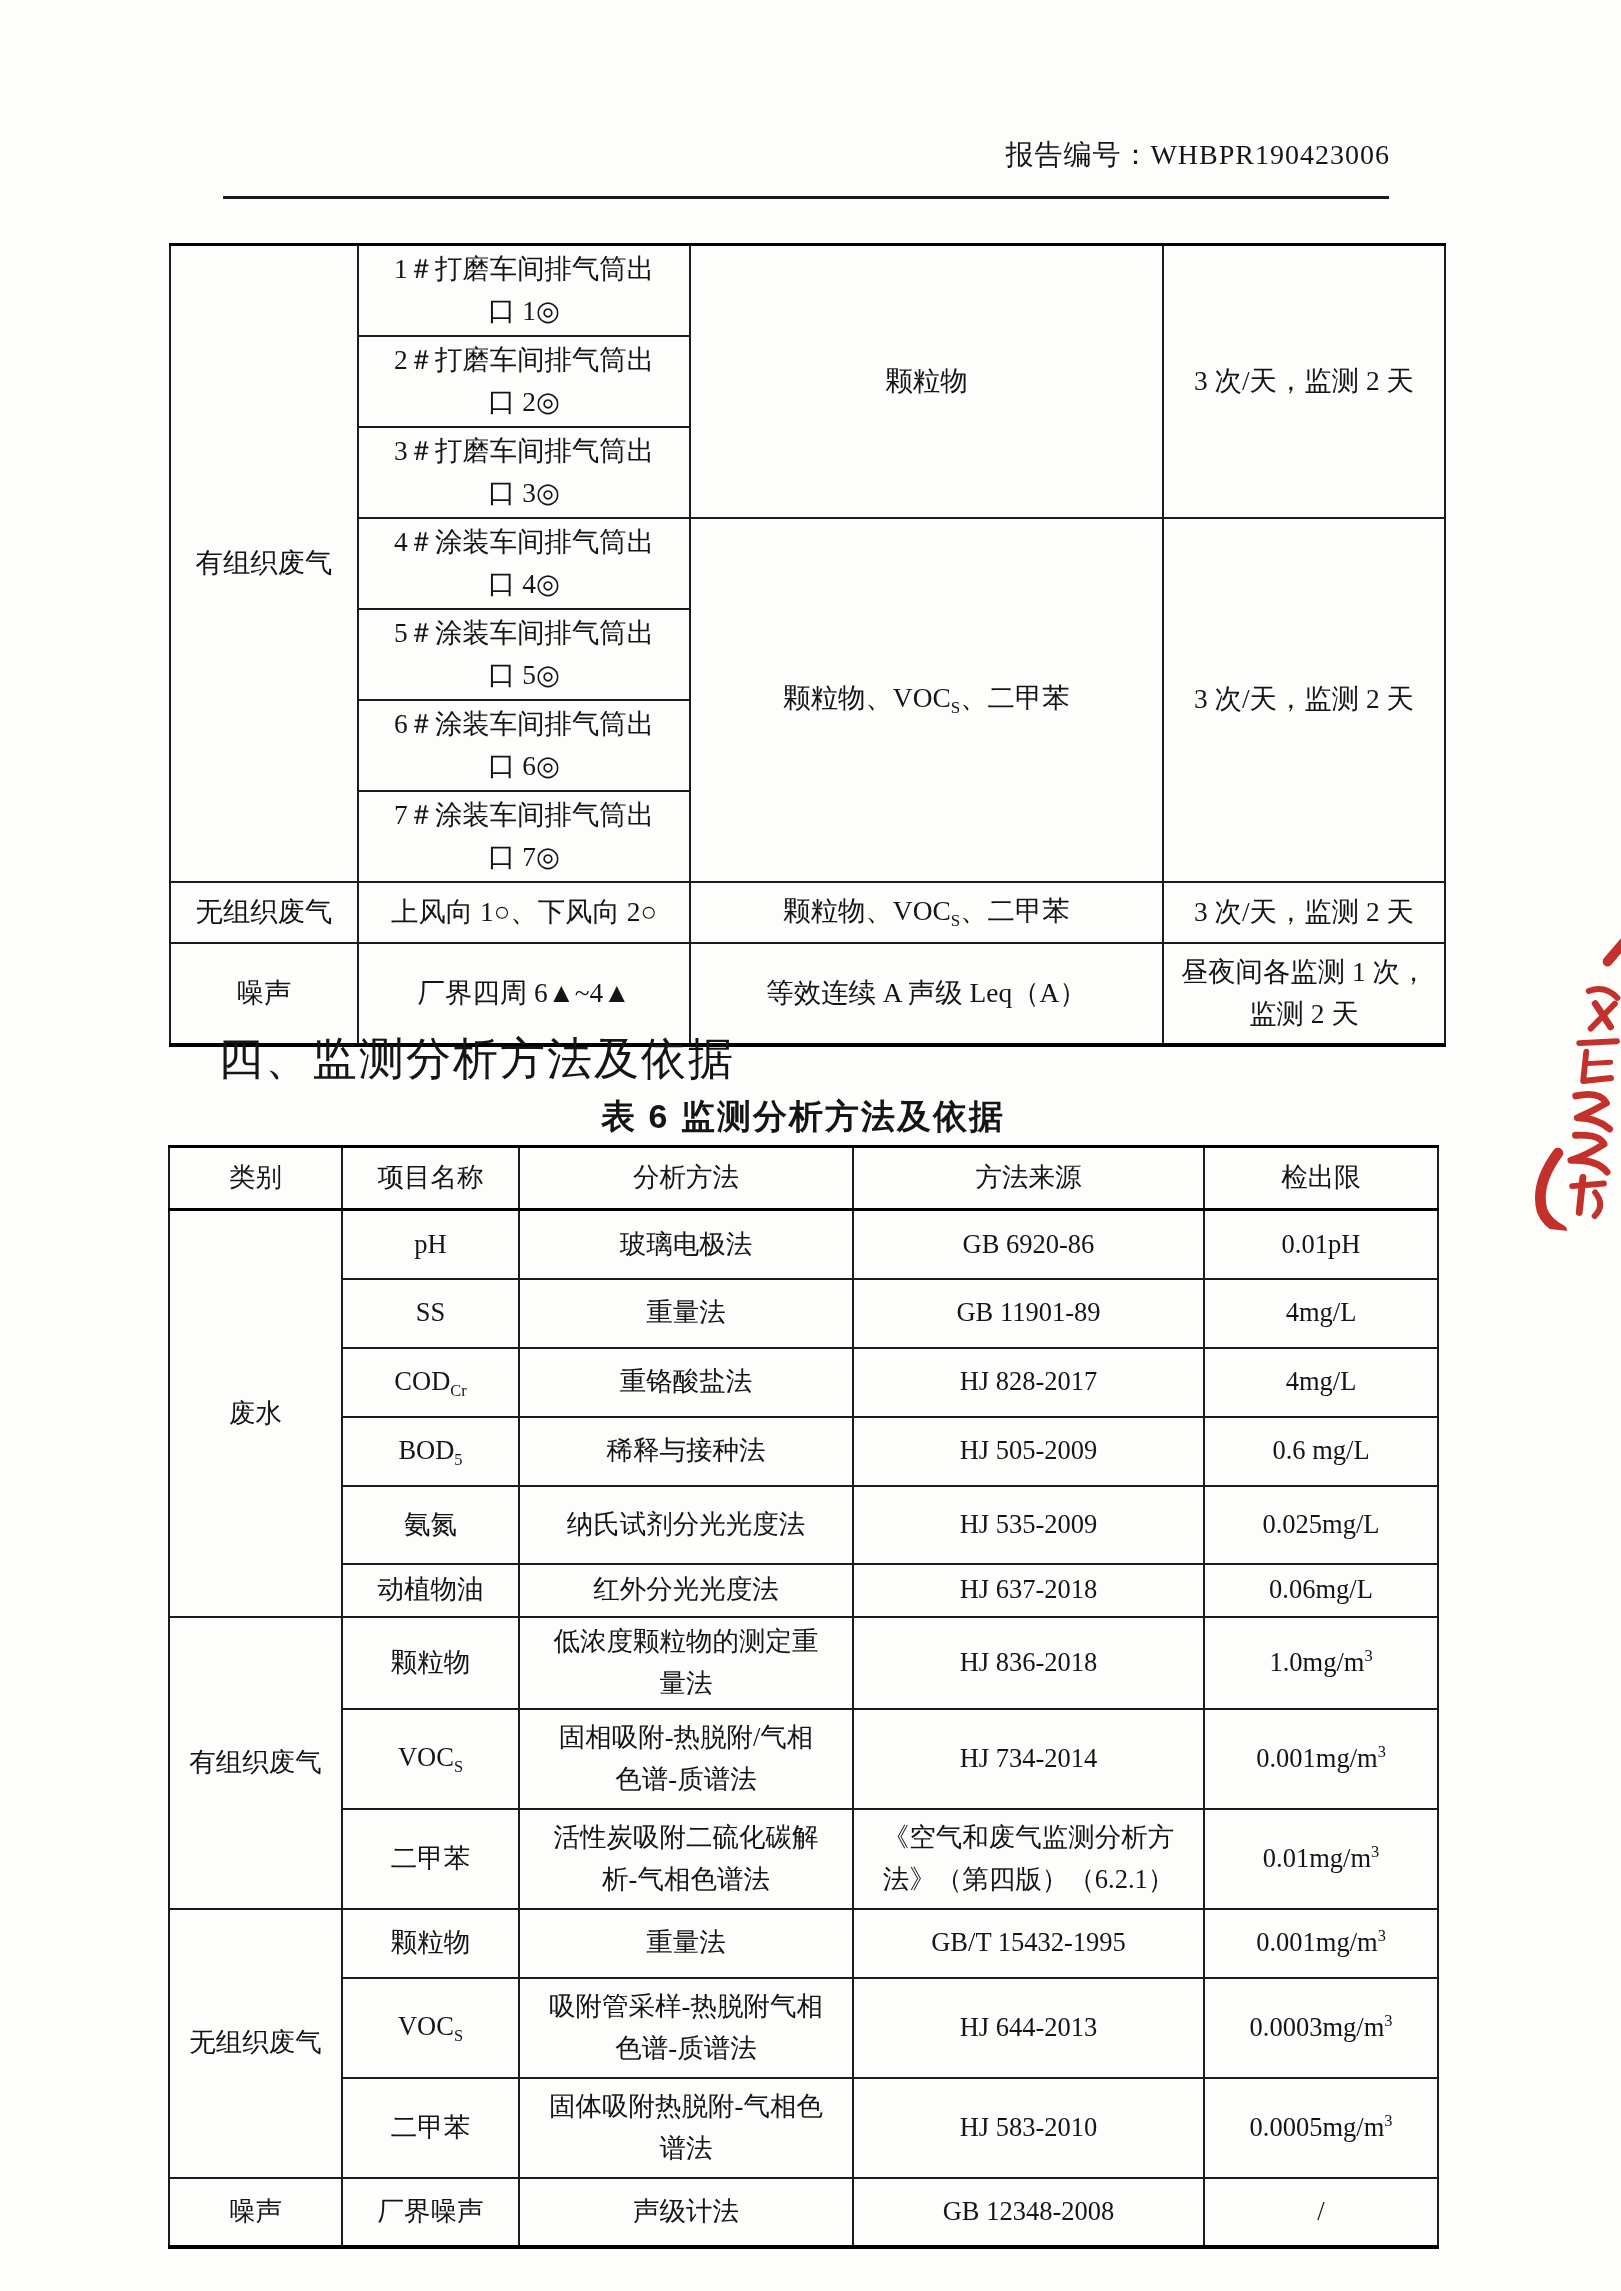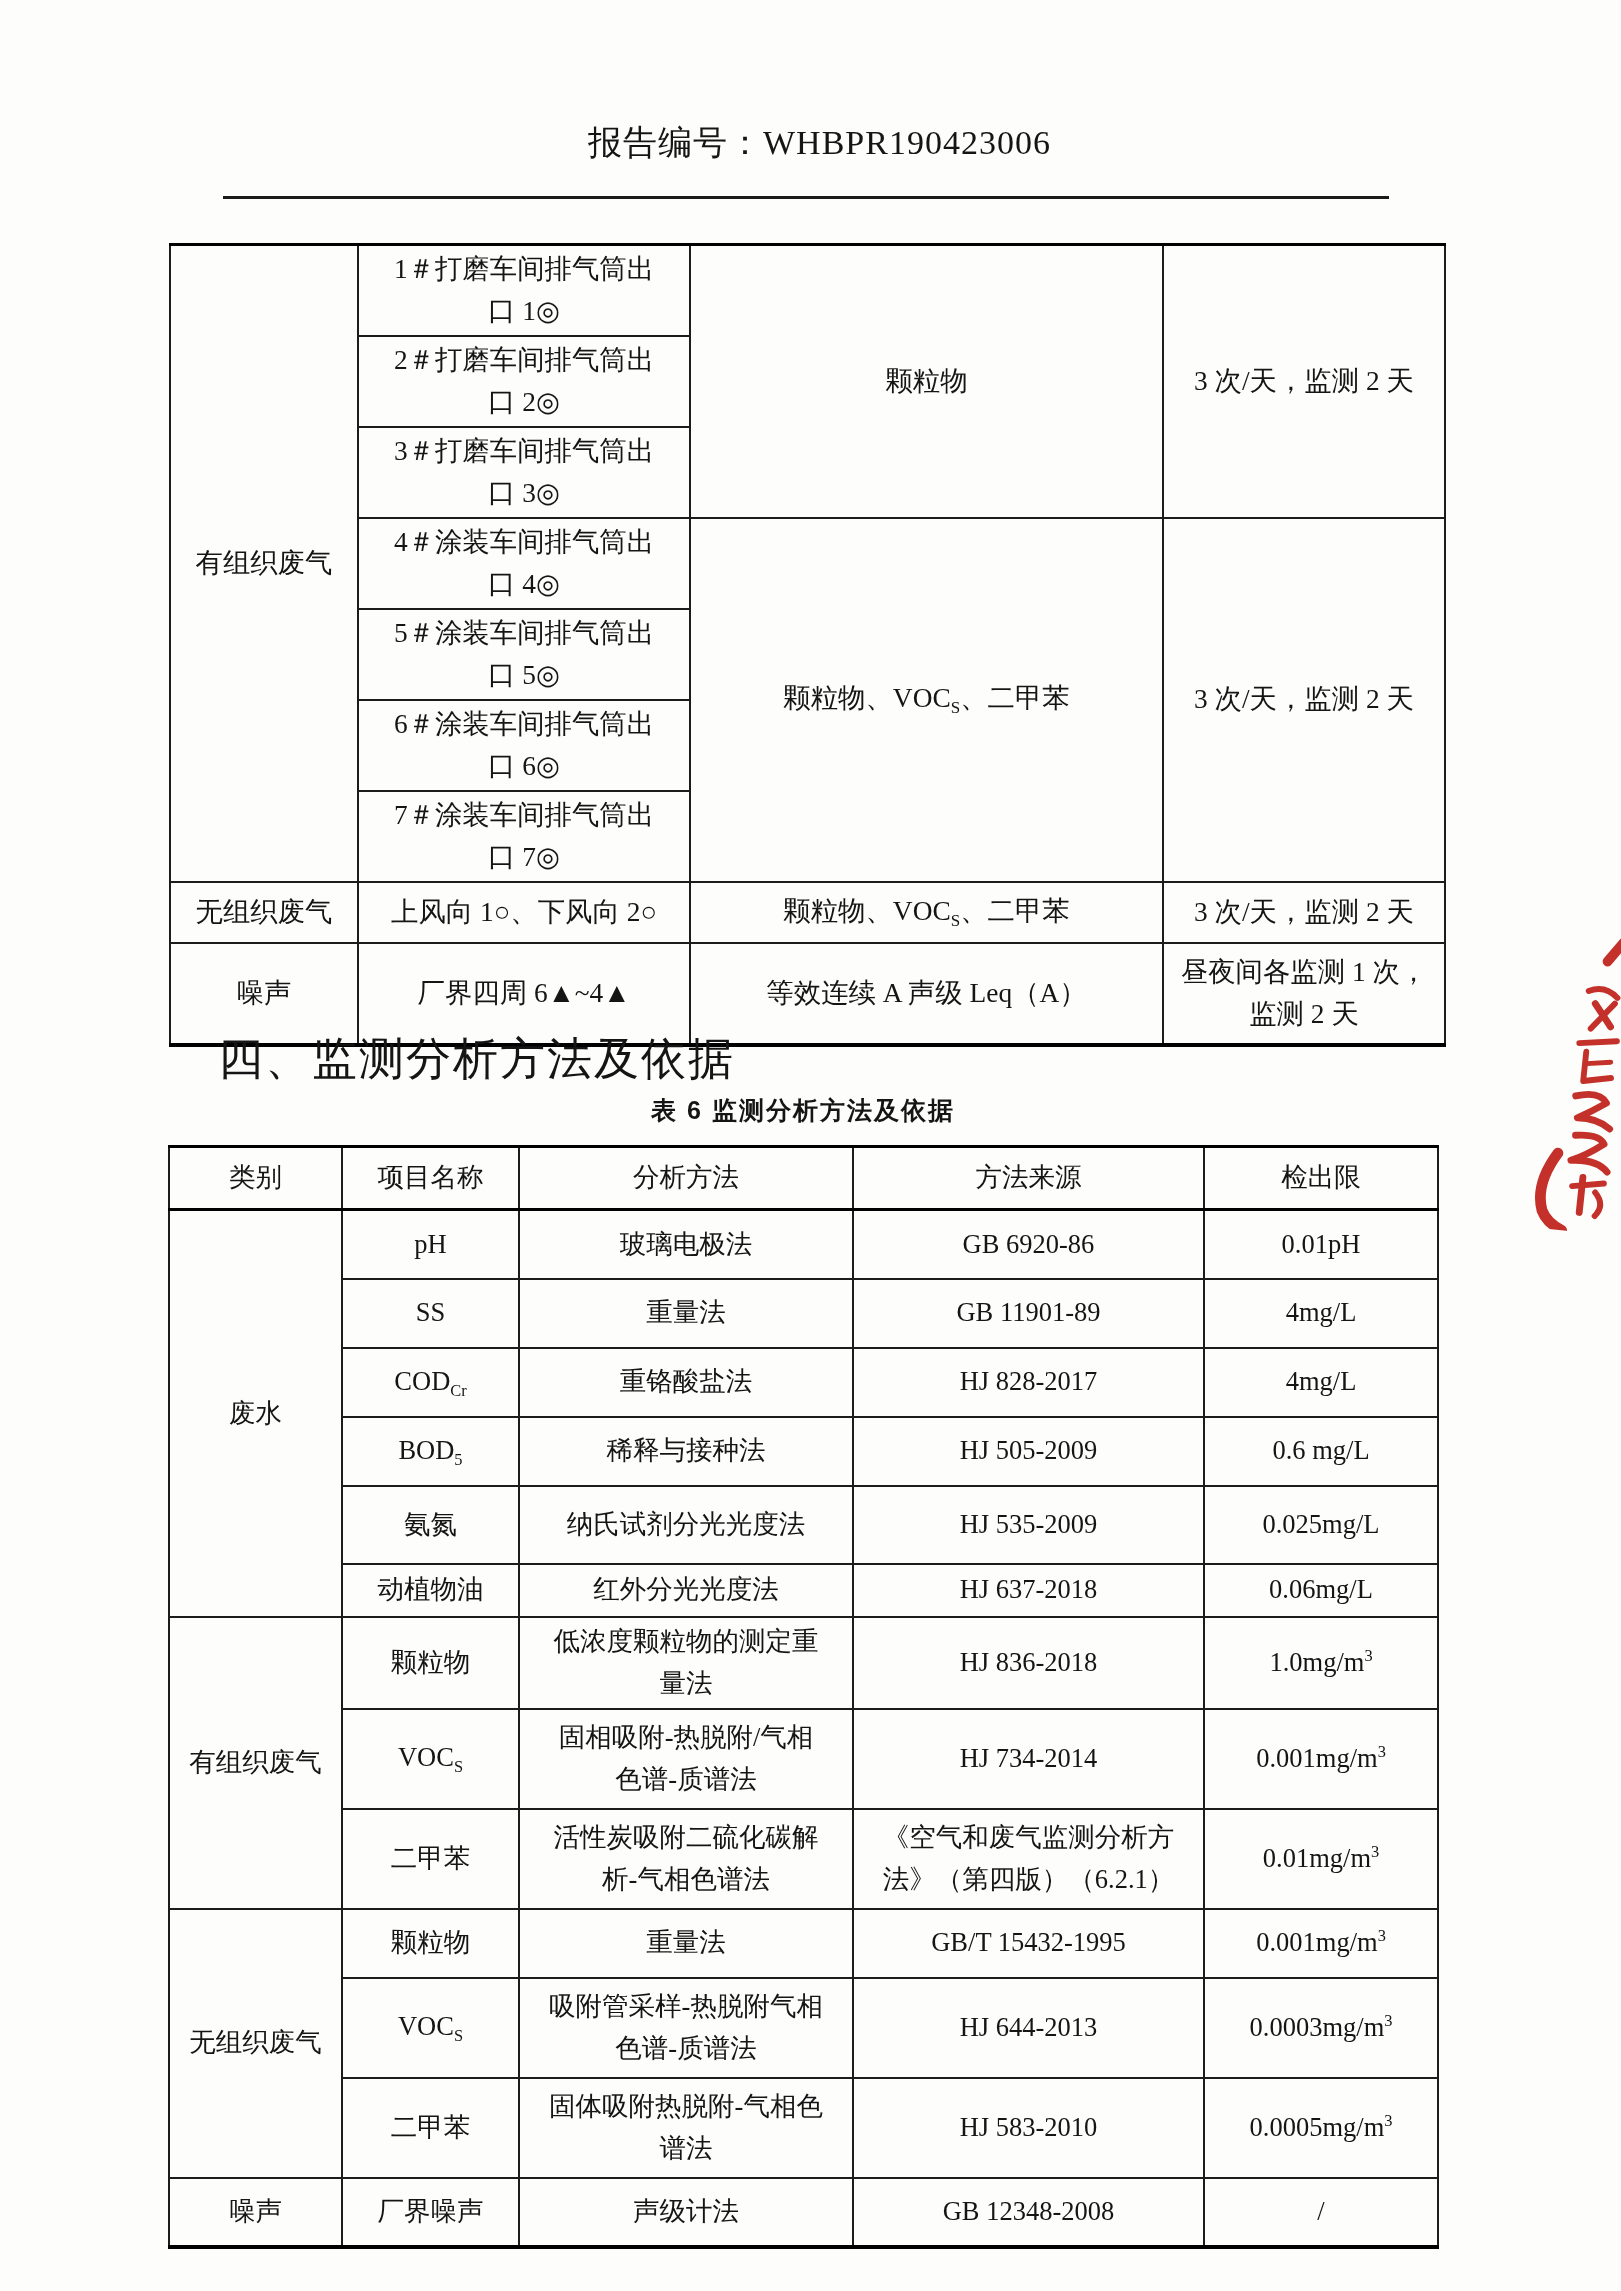--- a/index.html
+++ b/index.html
@@ -9,22 +9,23 @@
     width:1621px;height:2292px;
     background:#fdfdfc;
     overflow:hidden;
     font-family:"Liberation Serif","DejaVu Serif",serif;
     color:#151515;
   }
   .abs{position:absolute;}
 
   
   .report-header{
-    top:125px;left:588px;width:802px;
-    font-size:34px;line-height:35px;
+    top:137px;left:588px;width:802px;
+    text-align:right;
+    font-size:28px;line-height:35px;
     letter-spacing:1px;
   }
   .header-rule{
     top:196px;left:223px;width:1166px;height:2.9px;
     background:#1b1b1b;
   }
 
   
   table{border-collapse:collapse;table-layout:fixed;}
   td,th{
@@ -44,21 +45,21 @@
 
   .section-title{
     top:1029px;left:218px;
     font-family:"Liberation Sans","DejaVu Sans",sans-serif;
     font-weight:400;font-size:45px;letter-spacing:2px;
   }
   .table6-caption{
     top:1094px;left:168px;width:1270px;
     text-align:center;
     font-family:"Liberation Sans","DejaVu Sans",sans-serif;
-    font-weight:700;font-size:25px;letter-spacing:2px;
+    font-weight:700;font-size:34px;letter-spacing:2px;
   }
 
   .t6{top:1145px;left:168px;width:1270px;font-size:26.5px;}
   .t6 tr.first th{border-top:3.4px solid #000;border-bottom:3.9px solid #000;}
   .t6 tr.gt td{border-top:2.9px solid #000;}
   .t6 tr.last td{border-bottom:4.9px solid #000;}
 
   
   .stamp{
     top:910px;left:1537px;width:118px;height:323px;

